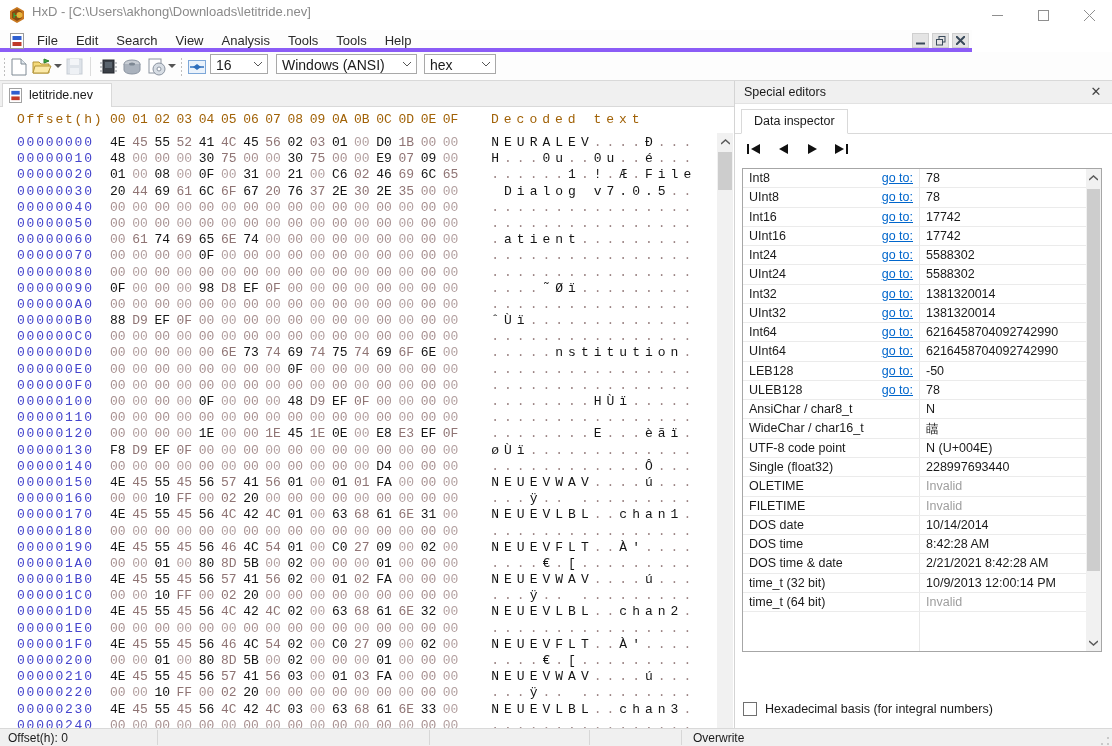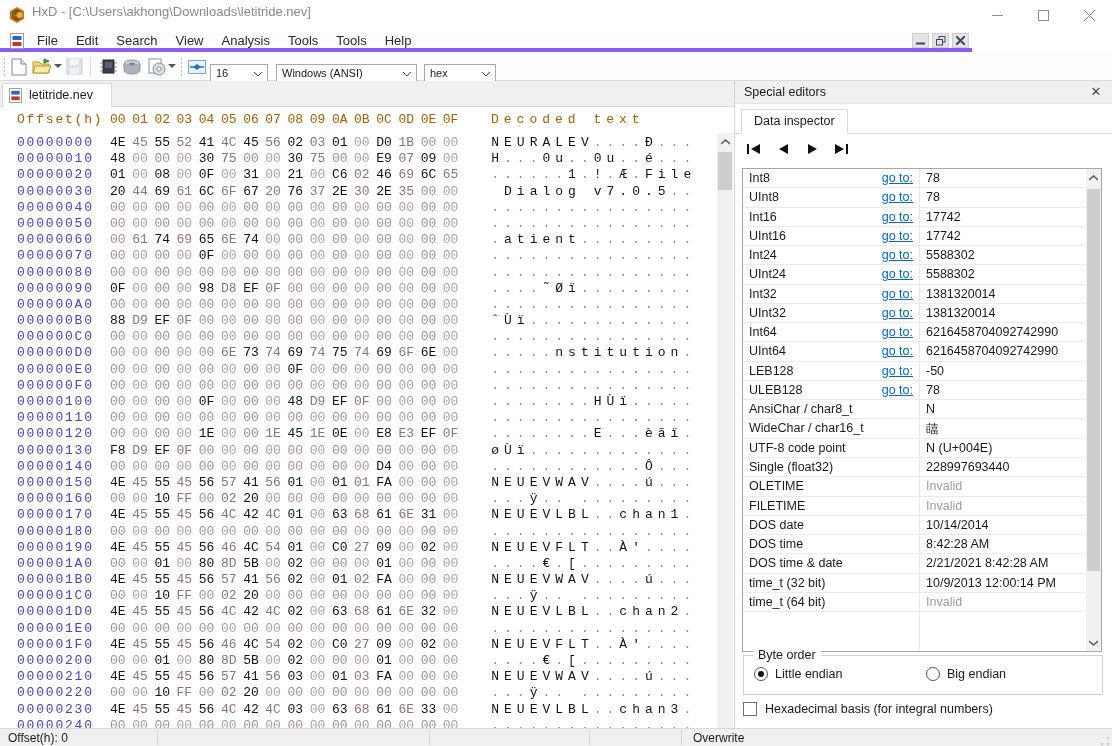--- a/index.html
+++ b/index.html
@@ -26,22 +26,22 @@
 
   
   .toolbar { position:absolute; left:0; top:52px; width:1112px; height:29px; background:#fdfdfd;
              border-bottom:1px solid #d9d9d9; }
   .gripper { position:absolute; top:5px; width:3px; height:19px;
              background-image:radial-gradient(#bdbdbd 1px, transparent 1px); background-size:3px 4px; }
   .tbtn { position:absolute; top:4px; width:21px; height:21px; display:flex; align-items:center; justify-content:center; }
   .tsep { position:absolute; top:5px; width:1px; height:19px; background:#dcdcdc; }
   .drop-arrow { position:absolute; top:12px; width:0; height:0;
                 border-left:4px solid transparent; border-right:4px solid transparent; border-top:4px solid #555; }
-  .combo { position:absolute; top:12px; height:20px; background:#fff; border:1px solid #a8a8a8;
-           font-size:11px; color:#1a1a1a; }
+  .combo { position:absolute; top:2px; height:20px; background:#fff; border:1px solid #a8a8a8;
+           font-size:14px; color:#1a1a1a; }
   .combo .cval { position:absolute; left:5px; top:2px; }
   .combo .cbtn { position:absolute; right:0; top:0; width:18px; height:18px;
                  display:flex; align-items:center; justify-content:center; }
 
   
   .main { position:absolute; left:0; top:81px; width:1112px; height:647px; background:#fff; }
 
   
   .tabbar { position:absolute; left:0; top:0; width:734px; height:26px; background:#f0f0f0;
             border-bottom:1px solid #d9d9d9; }
@@ -497,33 +497,20 @@
           </div>
         <div class="sthumb" style="top:20px;height:382px;"></div>
         <div class="sarrow" style="bottom:0;">
             <svg width="9" height="6">
               <polyline points="0,1 4.5,5 9,1" fill="none" stroke="#5a5a5a" stroke-width="1.5"></polyline>
             </svg>
           </div>
       </div>
     </div>
 
-    <div class="groupbox">
-      <span class="legend">Byte order</span>
-      <div>
-          <label class="radio-opt" style="left: 10px;">
-            <span class="radio on"></span>
-            <span class="radio-label">Little endian</span>
-          </label>
-          <label class="radio-opt" style="left: 182px;">
-            <span class="radio"></span>
-            <span class="radio-label">Big endian</span>
-          </label>
-        </div>
-    </div>
 
     <div class="chkrow">
       <span class="chkbox"></span>
       <span>Hexadecimal basis (for integral numbers)</span>
     </div>
   </div>
 </div>
 
 <div class="statusbar">
   <span class="sb-text" style="left:8px;">Offset(h): 0</span>

